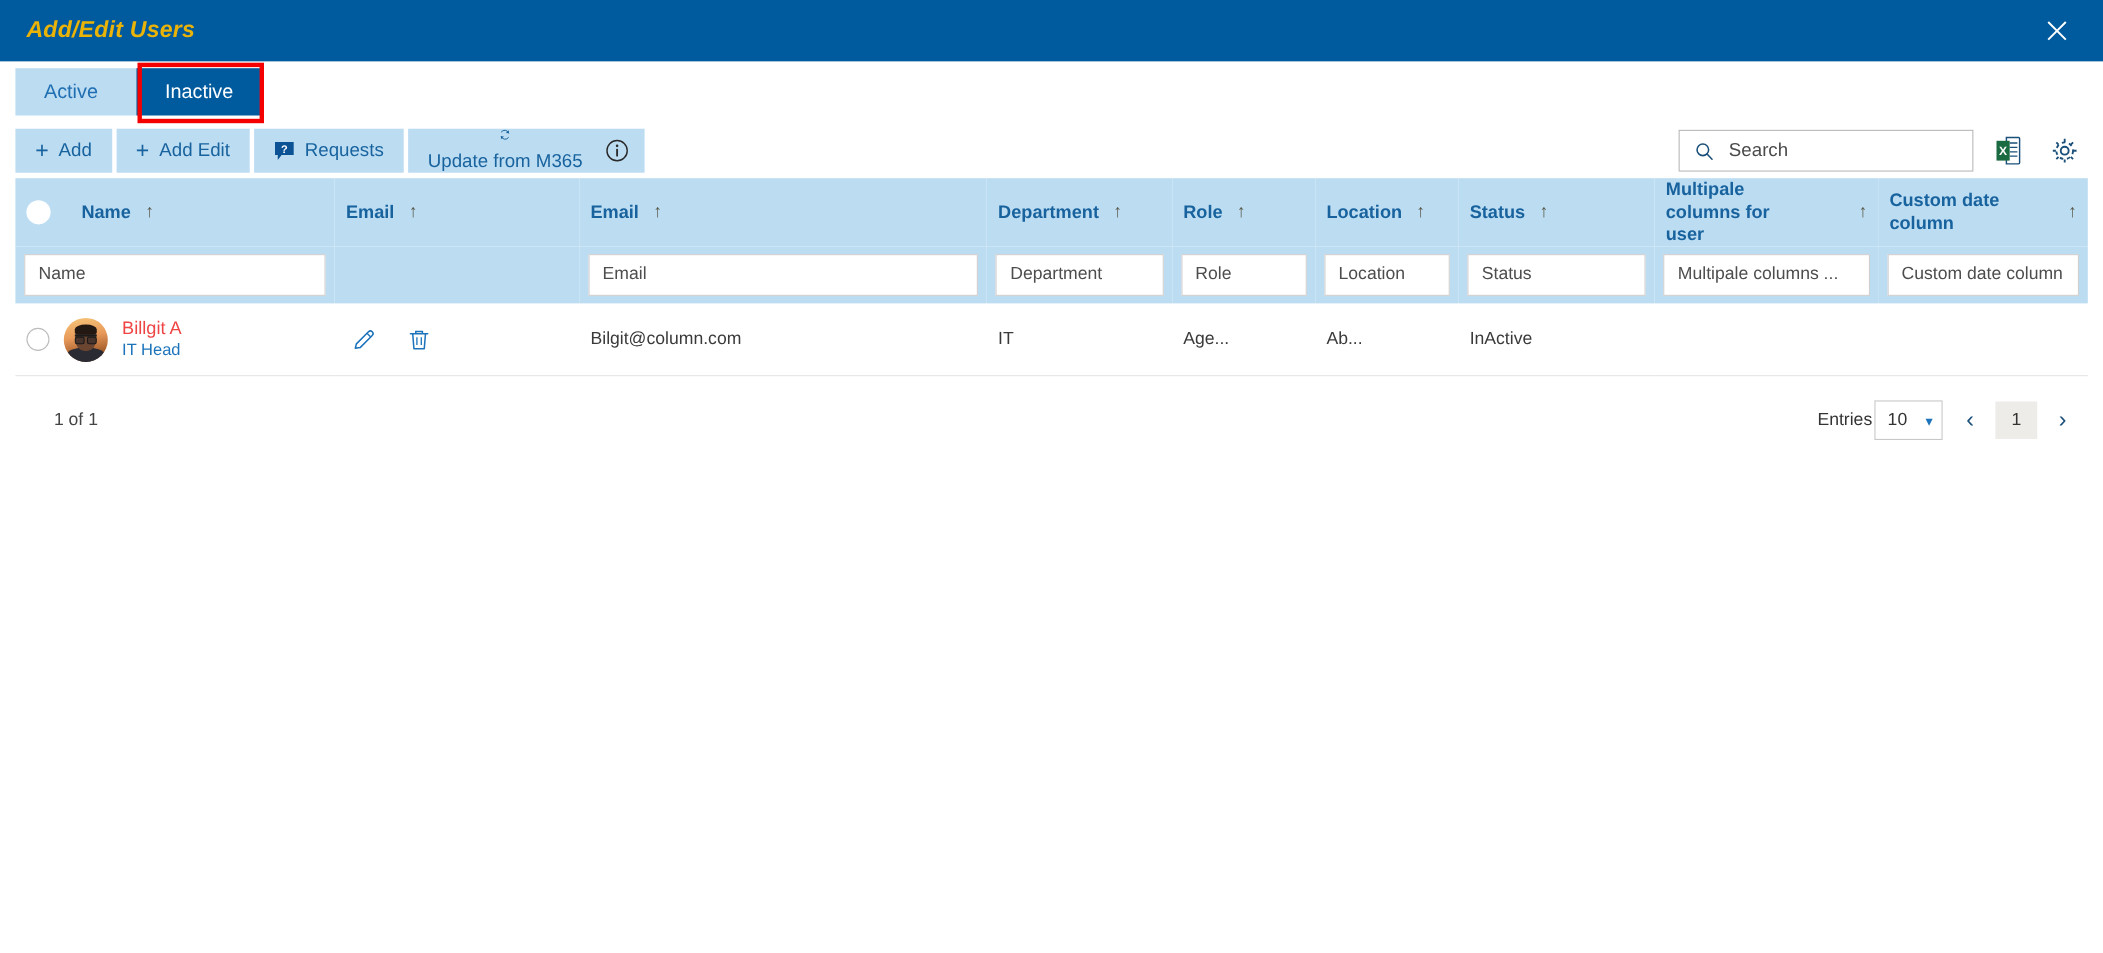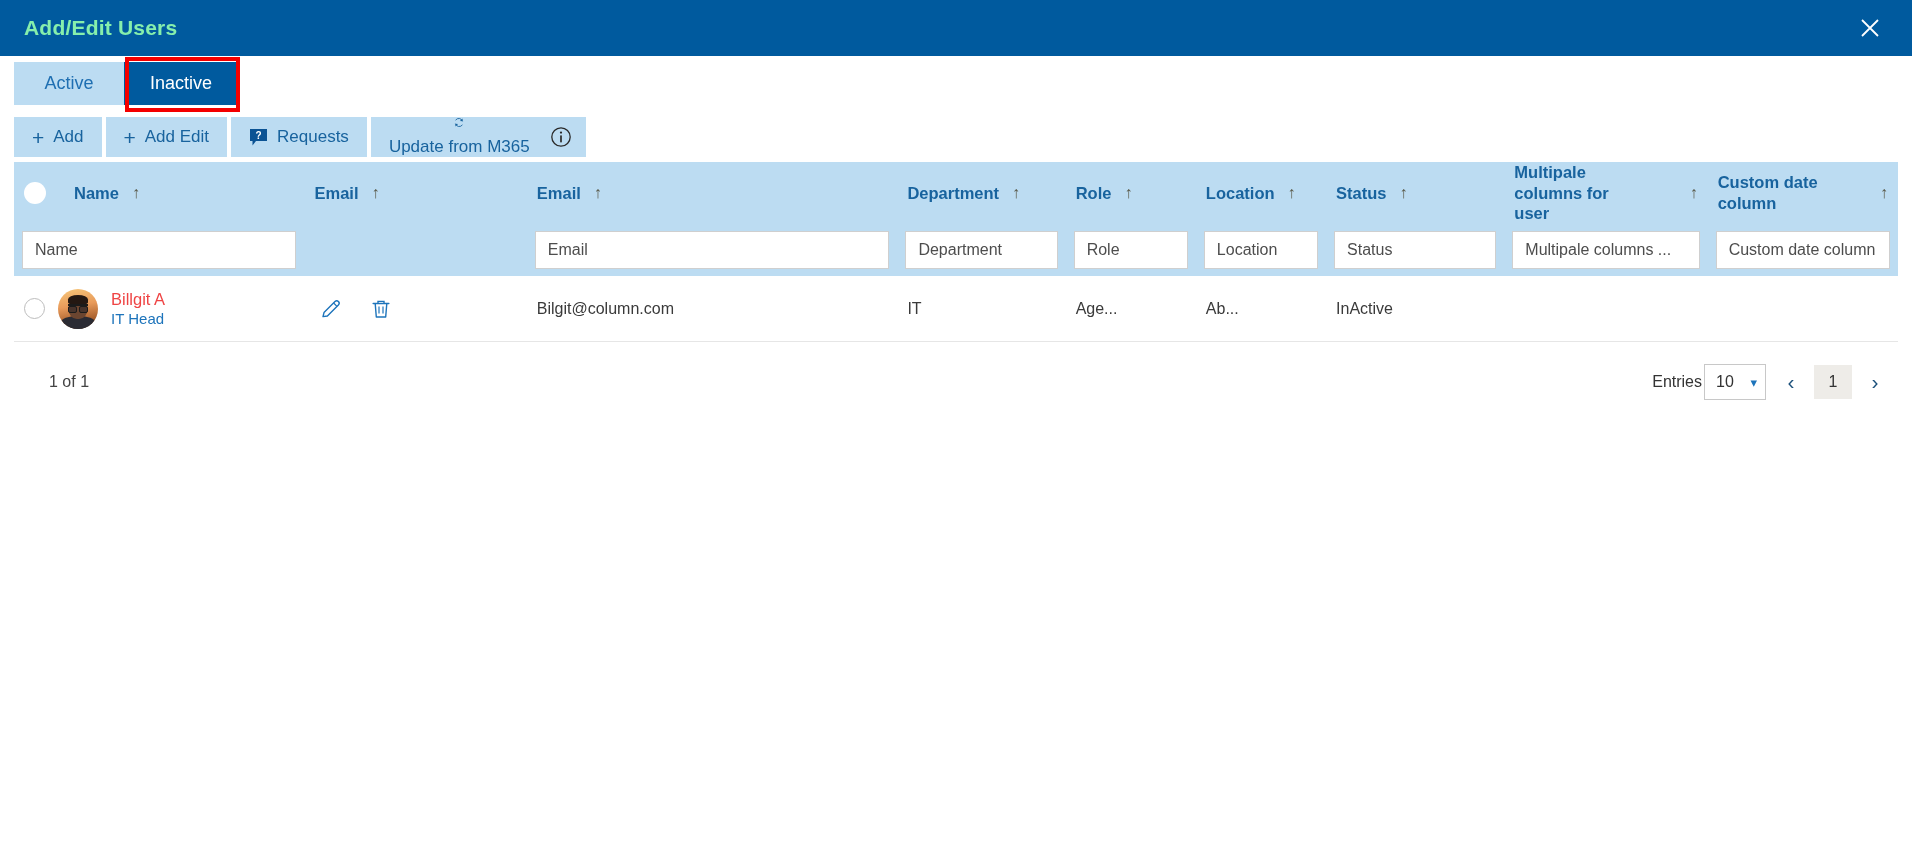--- a/index.html
+++ b/index.html
@@ -14,24 +14,25 @@
   
   .titlebar {
     height: 56px;
     background: #005a9e;
     display: flex;
     align-items: center;
     justify-content: space-between;
     padding: 0 22px 0 24px;
   }
   .titlebar-title {
-    color: #86efac;
+    color: #eab308;
     font-size: 21px;
     font-weight: bold;
     letter-spacing: .2px;
+    font-style: italic;
   }
   .close-btn {
     width: 40px; height: 40px;
     display: flex; align-items: center; justify-content: center;
     cursor: pointer;
   }
   .close-btn svg { display: block; }
 
   
   .tabs-row {
@@ -39,21 +40,21 @@
     background: #ffffff;
     display: flex;
     align-items: flex-start;
     padding: 6px 0 0 14px;
     position: relative;
   }
   .tab {
     height: 43px;
     min-width: 110px;
     padding: 0 26px;
-    display: flex; align-items: center; justify-content: center;
+    display: flex; align-items: center; 
     font-size: 18px;
     cursor: pointer;
     border: none;
   }
   .tab.inactive-style {
     background: #bcdcf2;
     color: #1f6fb2;
   }
   .tab.selected {
     background: #005a9e;
@@ -315,20 +316,50 @@
       <div class="info-slot">
         <svg width="22" height="22" viewBox="0 0 22 22">
           <circle cx="11" cy="11" r="9.2" stroke="#2a2a2a" stroke-width="1.3" fill="none"></circle>
           <circle cx="11" cy="6.6" r="1.15" fill="#2a2a2a"></circle>
           <rect x="10.15" y="9.2" width="1.7" height="7.2" rx=".7" fill="#2a2a2a"></rect>
         </svg>
       </div>
     </div>
   </div>
 
+  <div class="toolbar-right">
+    <div class="search-box">
+      <svg width="19" height="19" viewBox="0 0 19 19">
+        <circle cx="8" cy="8" r="6" stroke="#1a4f7a" stroke-width="1.6" fill="none"></circle>
+        <path d="M12.4 12.4 L17.5 17.8" stroke="#1a4f7a" stroke-width="1.6" stroke-linecap="round"></path>
+      </svg>
+      <input type="text" placeholder="Search" style="">
+    </div>
+
+    <div class="icon-btn">
+      <svg width="26" height="28" viewBox="0 0 26 28">
+        <path d="M10 2 H21 A1 1 0 0 1 22 3 V25 A1 1 0 0 1 21 26 H10 Z" fill="#ffffff" stroke="#1a4f7a" stroke-width="1.3"></path>
+        <path d="M13 7 H20 M13 11 H20 M13 15 H20 M13 19 H20" stroke="#1a4f7a" stroke-width="1.2"></path>
+        <rect x="1" y="5" width="12" height="18" fill="#1a6b41"></rect>
+        <text x="7" y="18" font-size="11" fill="#ffffff" text-anchor="middle" font-family="Liberation Sans, sans-serif" font-weight="bold">X</text>
+      </svg>
+    </div>
+
+    <div class="icon-btn">
+      <svg width="26" height="26" viewBox="0 0 26 26">
+        <g stroke="#1a4f7a" stroke-width="1.7" fill="none">
+          <circle cx="13" cy="13" r="3.6"></circle>
+          <path d="M13 2.2 V5 M13 21 V23.8 M2.2 13 H5 M21 13 H23.8
+                   M5.4 5.4 L7.4 7.4 M18.6 18.6 L20.6 20.6
+                   M20.6 5.4 L18.6 7.4 M7.4 18.6 L5.4 20.6"></path>
+          <circle cx="13" cy="13" r="7.6" stroke-dasharray="3.2 3.4"></circle>
+        </g>
+      </svg>
+    </div>
+  </div>
 </div>
 
 <div class="table-wrap">
   <table>
     <colgroup>
       <col style="width:290px">
         <col style="width:222px">
         <col style="width:370px">
       <col style="width:168px">
         <col style="width:130px">

